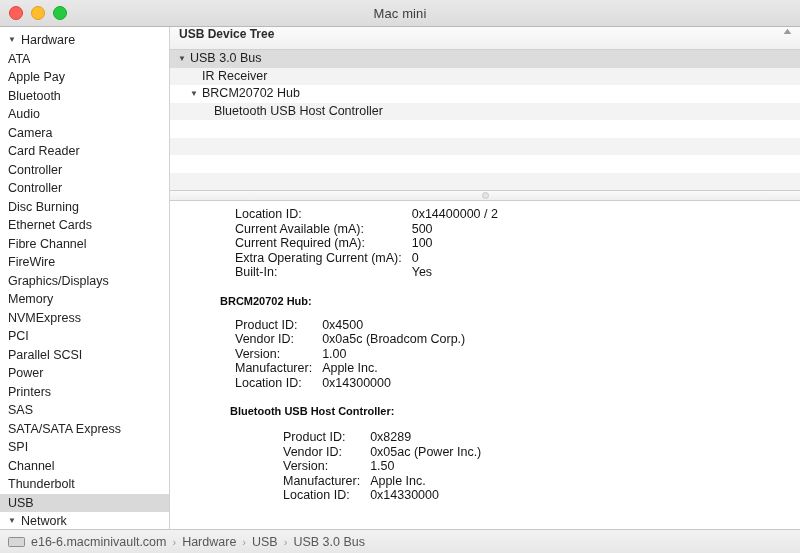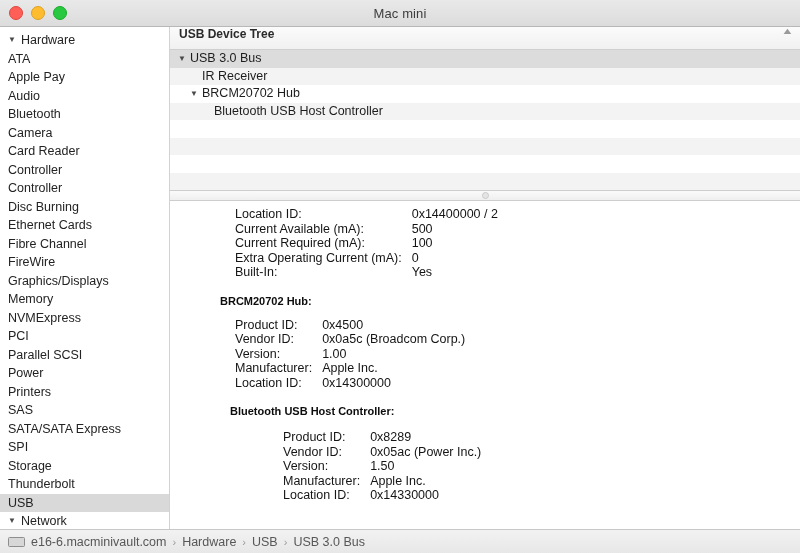--- a/index.html
+++ b/index.html
@@ -283,26 +283,26 @@
           <span class="disclosure">▼</span>
           <span>Hardware</span>
         </div>
         <div class="side-row child">
           <span>ATA</span>
         </div>
         <div class="side-row child">
           <span>Apple Pay</span>
         </div>
         <div class="side-row child">
+          <span>Bluetooth</span>
+        </div>
+        <div class="side-row child">
           <span>Audio</span>
         </div>
         <div class="side-row child">
-          <span>Bluetooth</span>
-        </div>
-        <div class="side-row child">
           <span>Camera</span>
         </div>
         <div class="side-row child">
           <span>Card Reader</span>
         </div>
         <div class="side-row child">
           <span>Controller</span>
         </div>
         <div class="side-row child">
           <span>Controller</span>
@@ -343,21 +343,21 @@
         <div class="side-row child">
           <span>SAS</span>
         </div>
         <div class="side-row child">
           <span>SATA/SATA Express</span>
         </div>
         <div class="side-row child">
           <span>SPI</span>
         </div>
         <div class="side-row child">
-          <span>Storage</span>
+          <span>Channel</span>
         </div>
         <div class="side-row child">
           <span>Thunderbolt</span>
         </div>
         <div class="side-row child selected">
           <span>USB</span>
         </div>
         <div class="side-row group">
           <span class="disclosure">▼</span>
           <span>Network</span>

